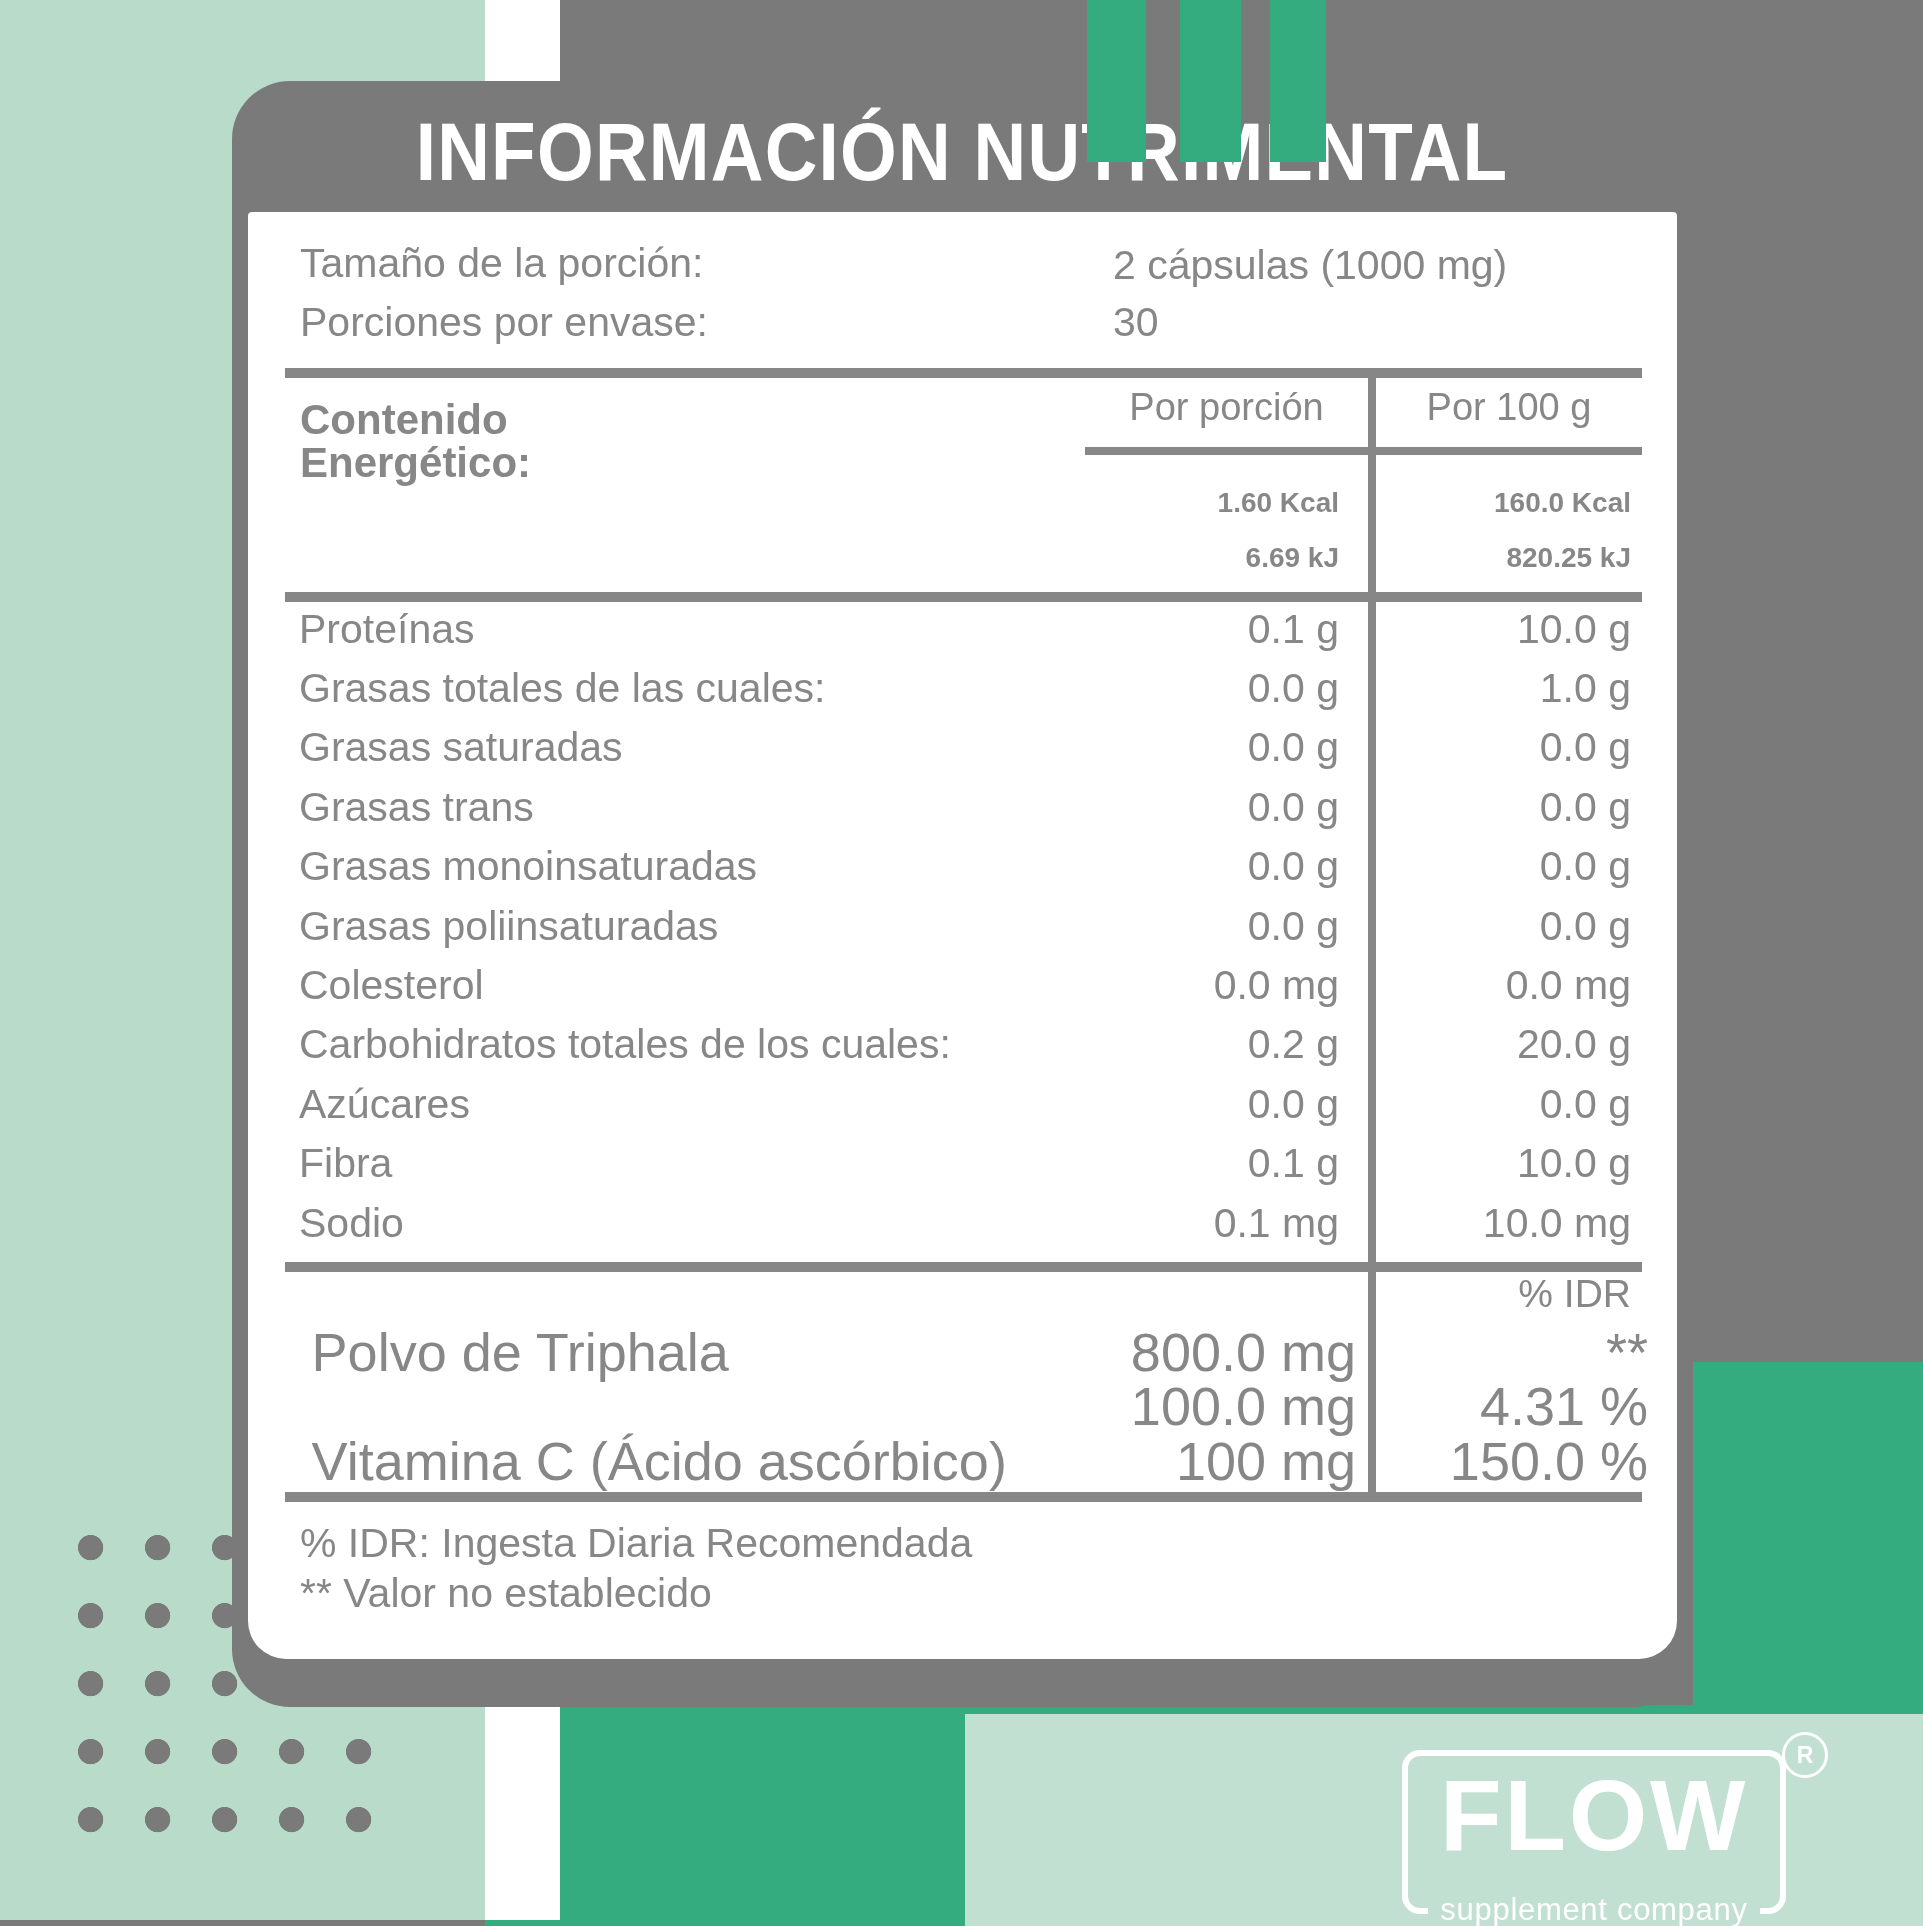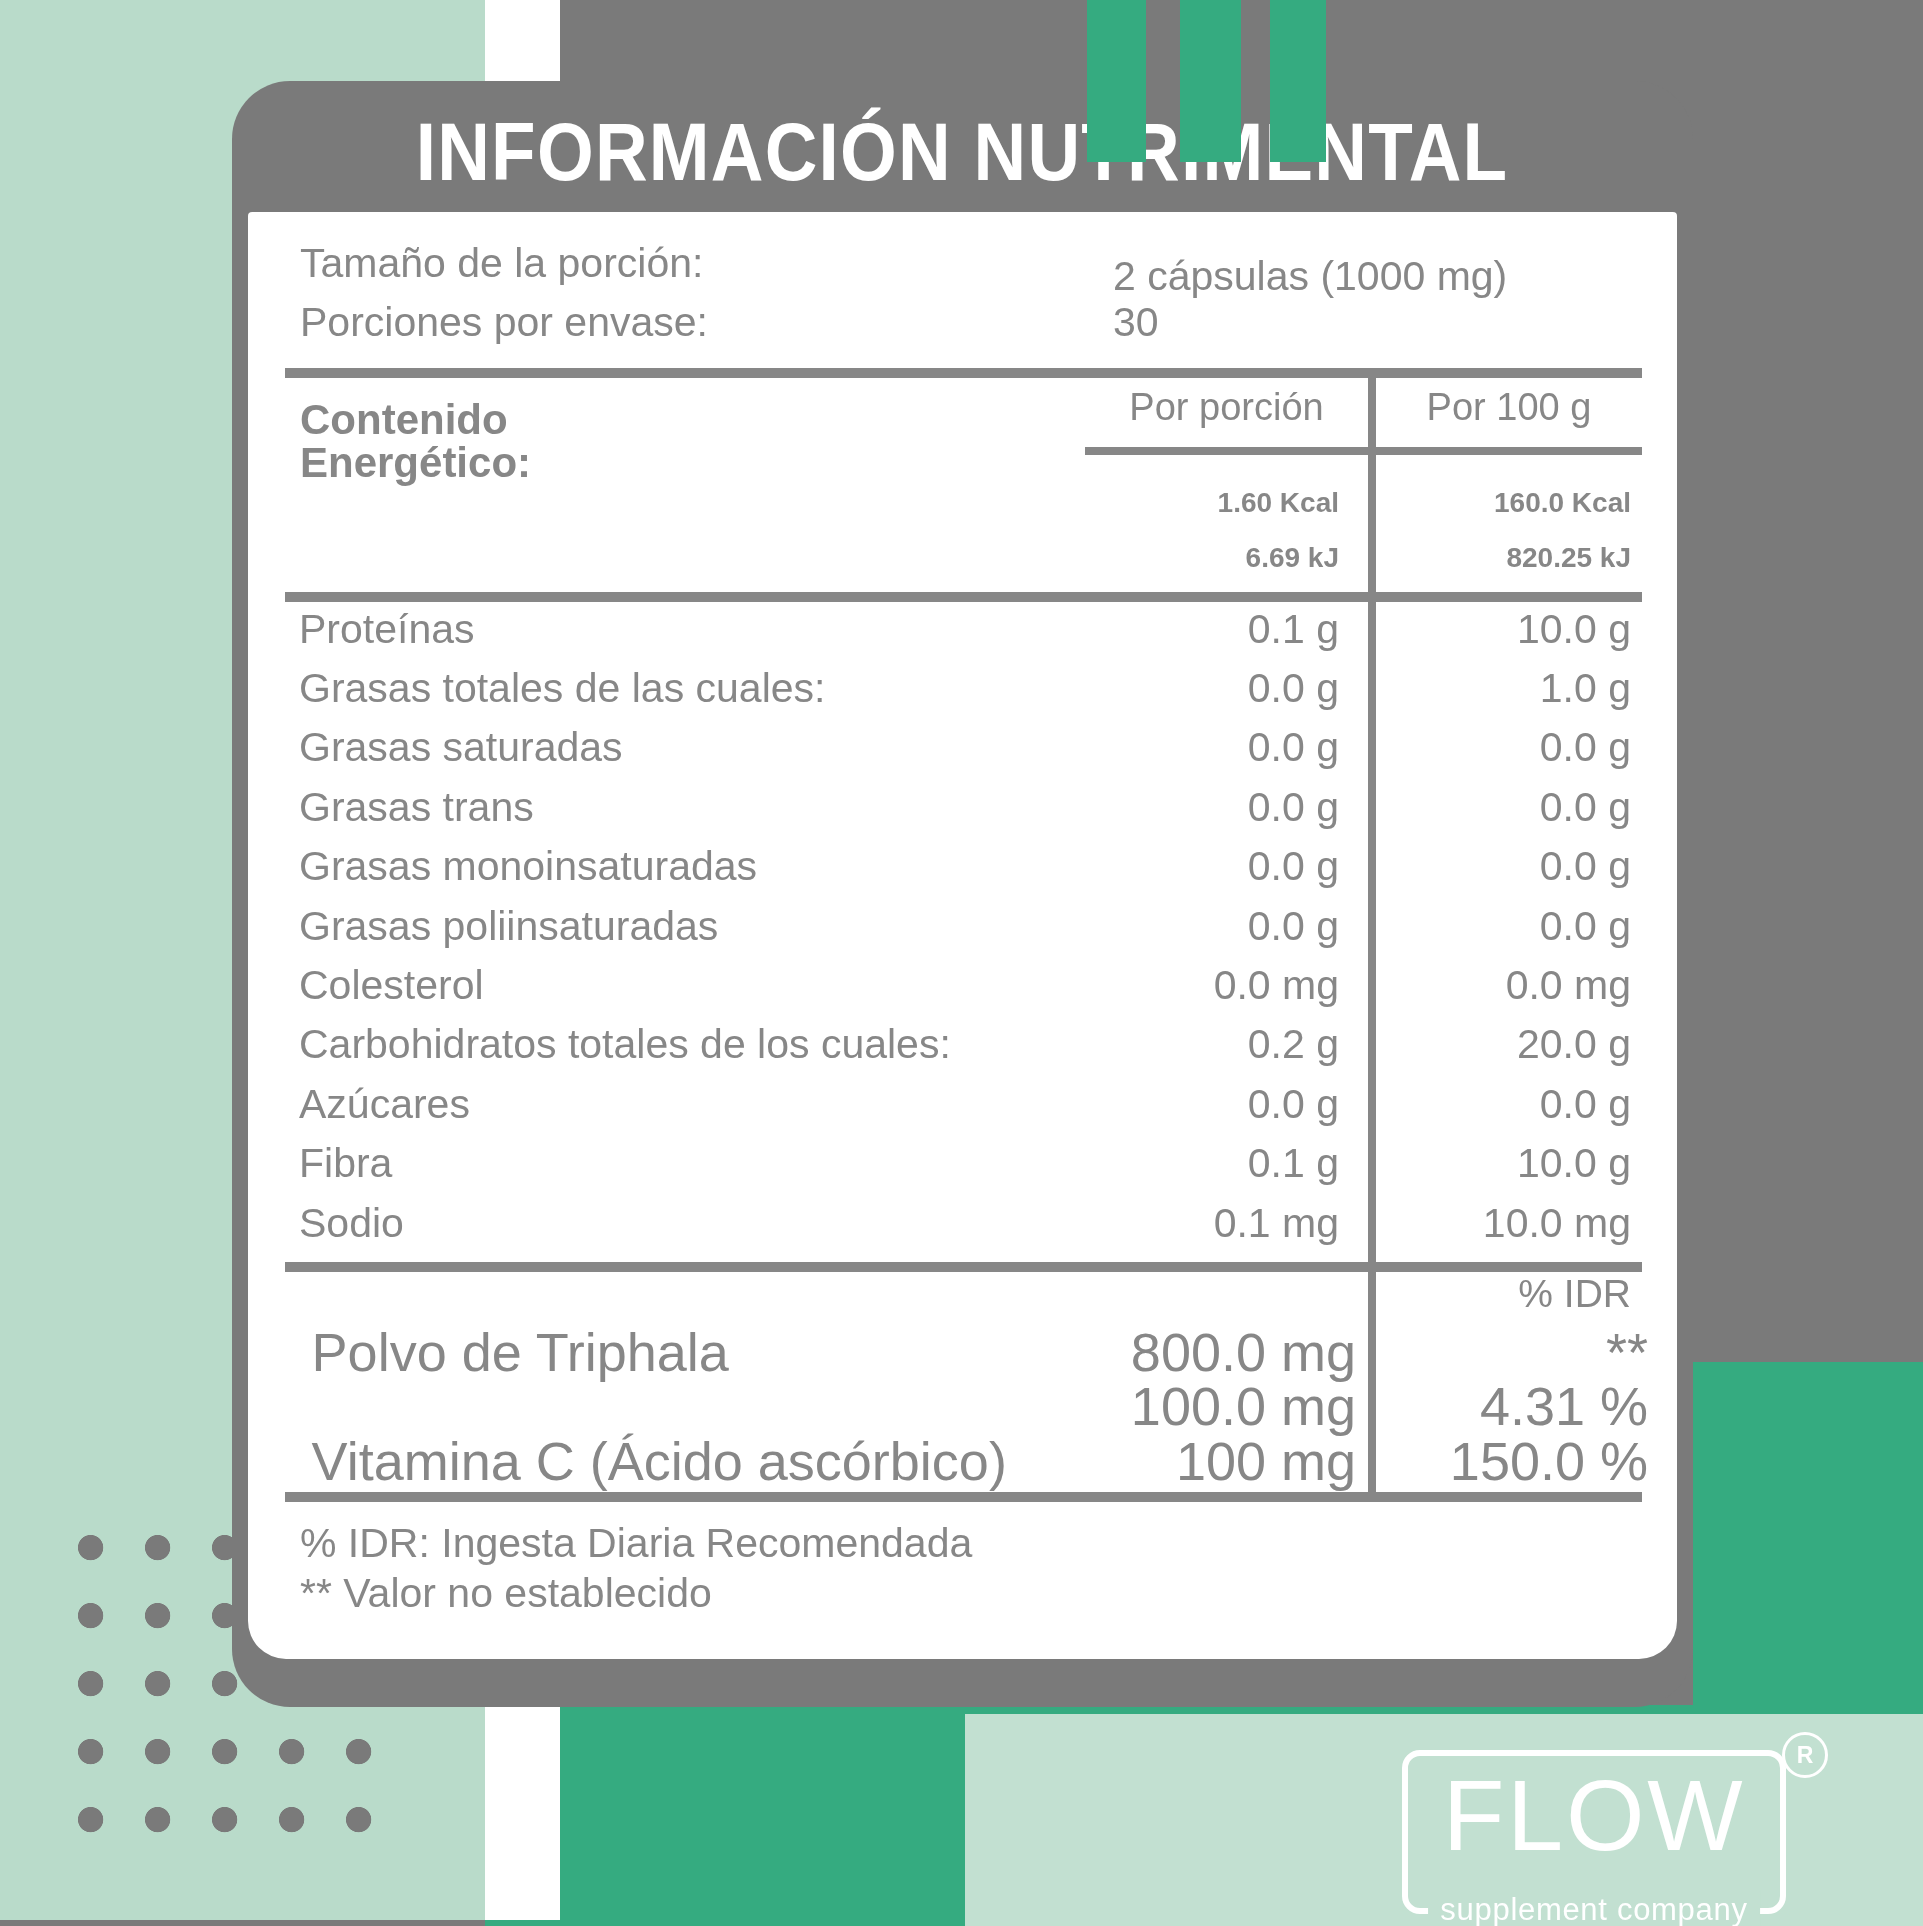--- a/index.html
+++ b/index.html
@@ -82,21 +82,21 @@
 
   .footnotes{left:68px;top:1437px;font-size:41px;line-height:50px;}
 
   
   .logo-box{
     left:437px;top:36px;width:372px;height:152px;
     border:6.1px solid #ffffff;border-radius:18px;
     display:flex;align-items:flex-start;justify-content:center;
   }
   .logo-word{
-    font-size:101px;font-weight:normal;color:#ffffff;letter-spacing:2.7px;line-height:119px;
+    font-size:101px;font-weight:bold;color:#ffffff;letter-spacing:2.7px;line-height:119px;
   }
   .logo-tagline{
     position:absolute;left:50%;bottom:-22px;transform:translateX(-50%);
     background:#c2e0d1;padding:0 12.3px;color:#ffffff;
     font-size:31px;line-height:40px;letter-spacing:0.7px;white-space:nowrap;
   }
   .regmark{
     left:817px;top:18px;width:40px;height:40px;border:3.4px solid #ffffff;border-radius:50%;
     display:flex;align-items:center;justify-content:center;
     color:#ffffff;font-size:23px;font-weight:bold;
@@ -115,21 +115,21 @@
   <div class="abs bottom-green-bar"></div>
   <div class="abs dots"></div>
 
   <div class="abs card">
     <div class="abs card-title">
       <span>INFORMACIÓN NUTRIMENTAL</span>
     </div>
     <div class="abs card-body"></div>
 
     <div class="abs t60 serving-label" style="top:157px">Tamaño de la porción:</div>
-    <div class="abs t60 serving-value" style="top:170px">2 cápsulas (1000 mg)</div>
+    <div class="abs t60 serving-value" style="top:159px">2 cápsulas (1000 mg)</div>
     <div class="abs t60 serving-label" style="top:216px">Porciones por envase:</div>
     <div class="abs t60 serving-value" style="top:216px">30</div>
 
     <div class="abs hline l1"></div>
     <div class="abs hline subline"></div>
     <div class="abs hline l2"></div>
     <div class="abs hline l3"></div>
     <div class="abs hline l4"></div>
     <div class="abs vline"></div>
 

